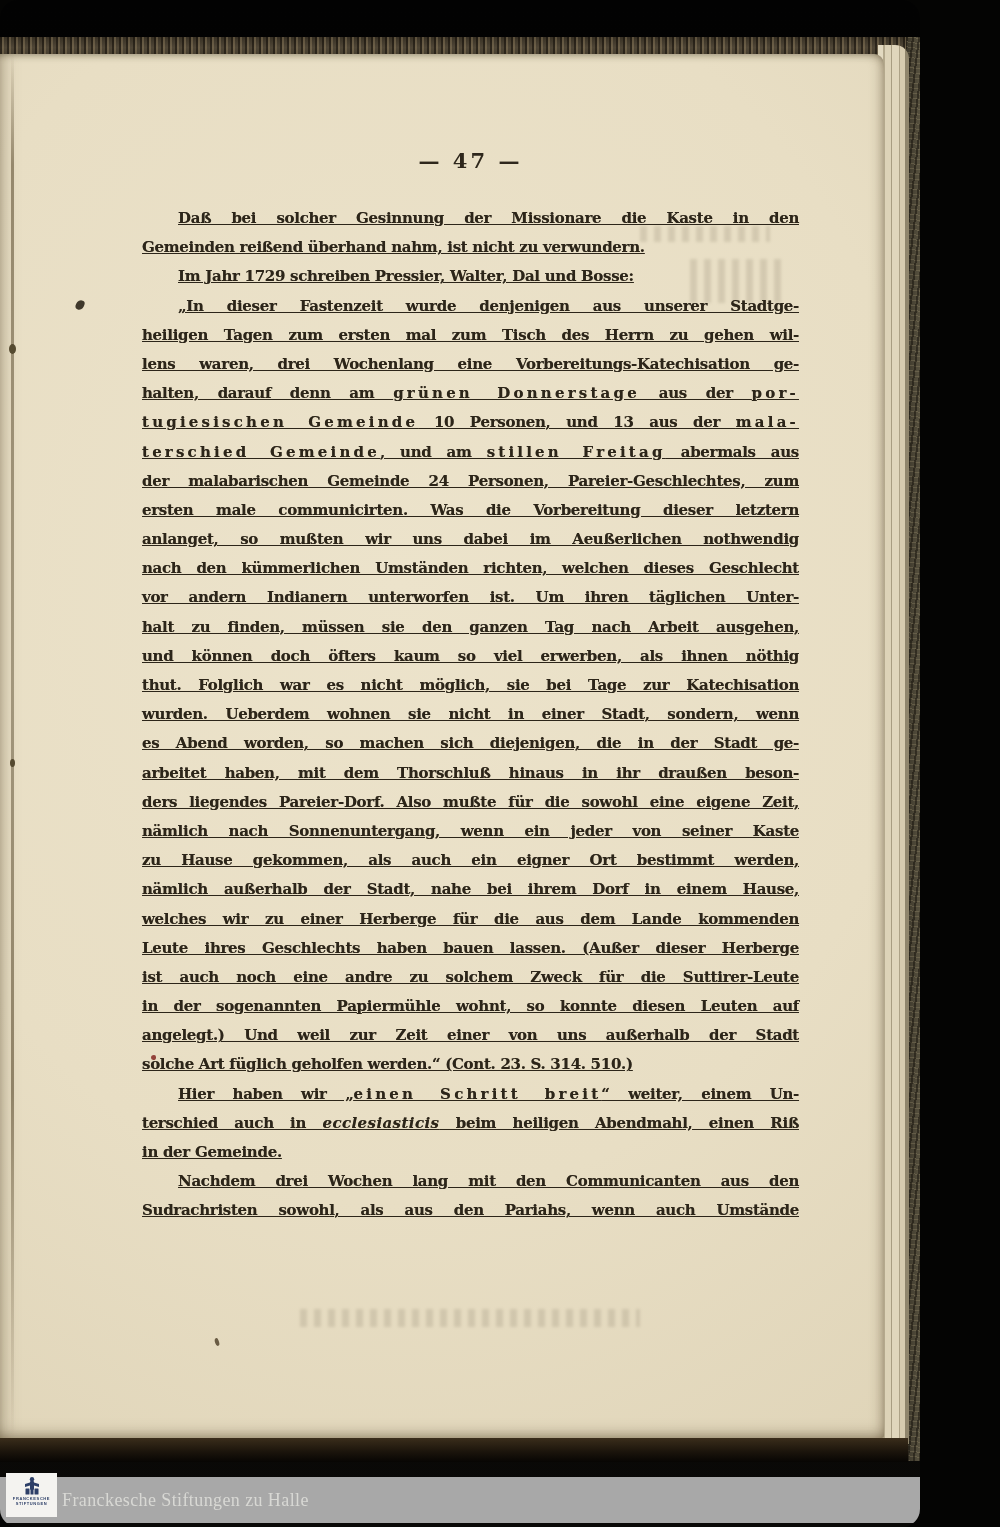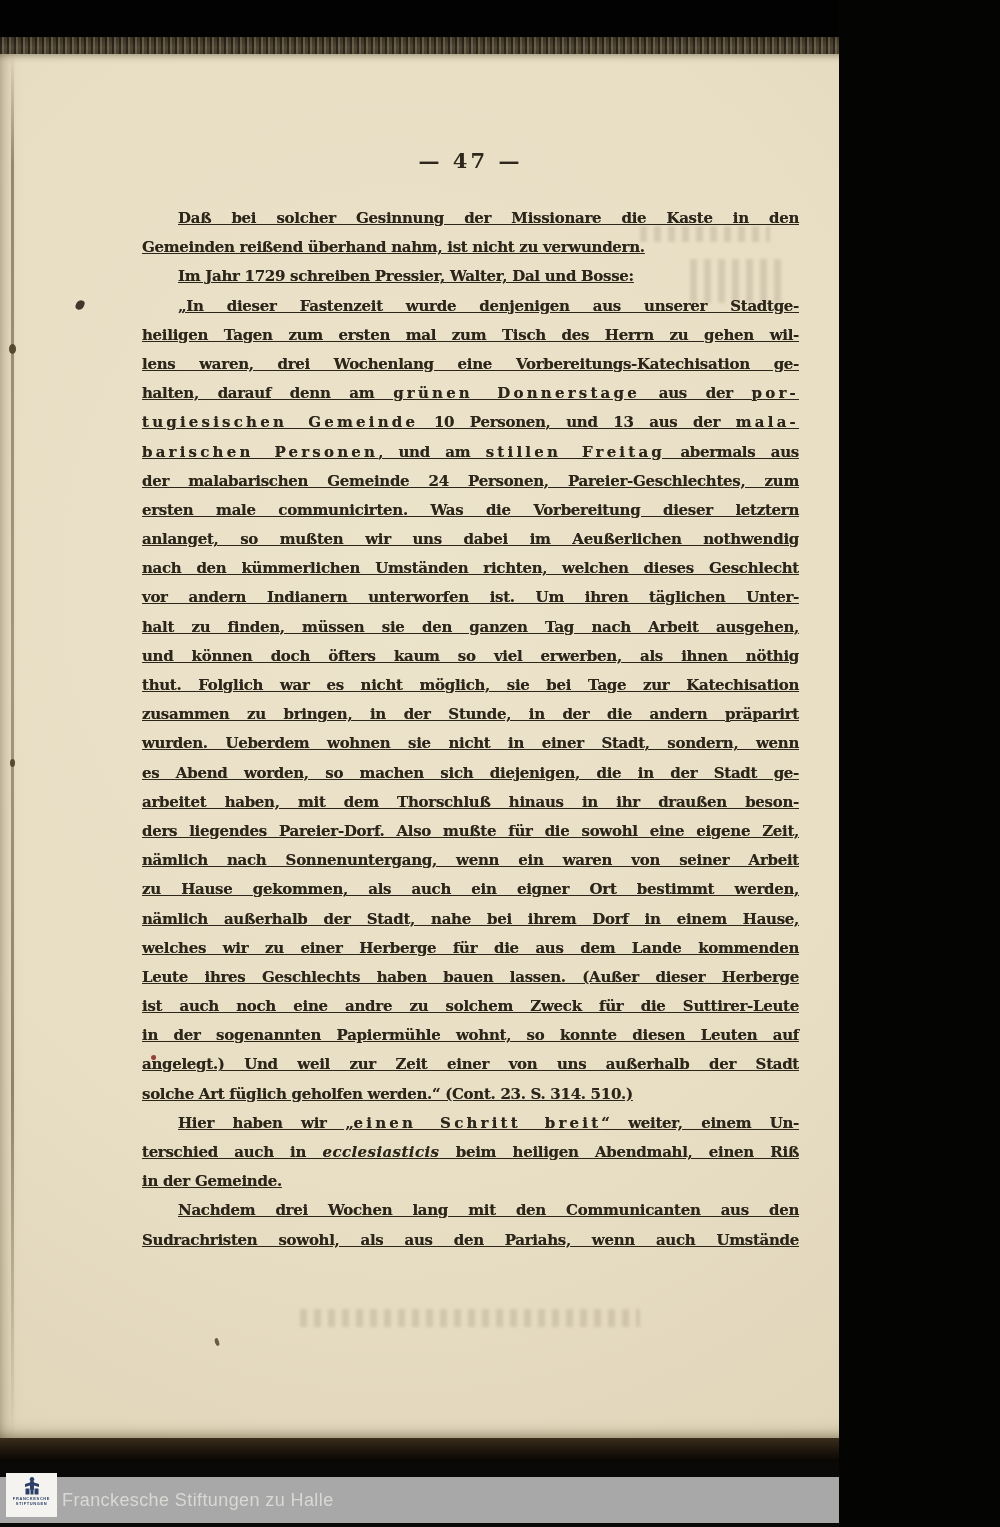--- a/index.html
+++ b/index.html
@@ -1,18 +1,18 @@
 <!DOCTYPE html>
 <html><head>
 <meta charset="utf-8">
 <style>
   html,body{margin:0;padding:0;background:#040403;}
-  #stage{position:relative;width:839px;height:1527px;overflow:hidden;
+  #stage{position:relative;width:920px;height:1527px;overflow:hidden;
          background:linear-gradient(180deg,#020202 0%,#050504 60%,#0a0907 100%);
-         font-family:"DejaVu Serif",serif;}
+         font-family:"DejaVu Serif",serif;border-radius:18px;}
 
   
   .cover-top{position:absolute;left:0;top:37px;width:952px;height:26px;
     background-color:#5b5140;border-top-right-radius:18px;
     background-image:
       repeating-linear-gradient(90deg, rgba(22,17,10,.65) 0 2px, rgba(128,112,82,.5) 2px 4px, rgba(58,50,36,.35) 4px 7px),
       linear-gradient(180deg, rgba(20,16,10,.5), rgba(20,16,10,0) 40%, rgba(20,16,10,.45));}
   .cover-right{position:absolute;left:906px;top:37px;width:47px;height:1424px;
     background-color:#57513f;border-top-right-radius:18px;border-bottom-right-radius:8px;
     background-image:
@@ -61,21 +61,21 @@
     background:repeating-linear-gradient(90deg, rgba(112,102,80,.35) 0 7px, rgba(112,102,80,0) 7px 14px);}
 
   
   .footer{position:absolute;left:0;top:1477px;width:1000px;height:46px;background:#a8a8a8;}
   .fs-logo{position:absolute;left:6px;top:-4px;width:51px;height:44px;background:#f4f3f0;
     display:flex;flex-direction:column;align-items:center;justify-content:flex-start;padding-top:3px;box-sizing:border-box;}
   .fs-logo svg{display:block;}
   .fs-logo .l1,.fs-logo .l2{font-family:"Liberation Sans",sans-serif;font-size:4px;line-height:5px;
     color:#2d3f68;letter-spacing:.6px;font-weight:bold;white-space:nowrap;}
   .fs-name{position:absolute;left:62px;top:0;height:46px;line-height:46px;
-    font-family:Liberation Sans, sans-serif;font-size:18px;color:#d8d8d4;letter-spacing:.4px;}
+    font-family:Liberation Serif, serif;font-size:18px;color:#d8d8d4;letter-spacing:.4px;}
   .dfg{position:absolute;right:12px;top:7px;font-family:"DejaVu Sans",sans-serif;
     font-weight:bold;font-size:27px;color:#f8f8f8;letter-spacing:1px;transform:skewX(-5deg);}
 </style>
 </head>
 <body>
 
 <div id="stage">
 
   <div class="cover-top"></div>
   <div class="cover-right"></div>
@@ -97,35 +97,34 @@
     <div class="pagenum">— 47 —</div>
     <div class="textblock" id="textblock">
         <div class="line indent"><span>Daß bei solcher Gesinnung der Missionare die Kaste in den</span></div>
         <div class="line njust"><span>Gemeinden reißend überhand nahm, ist nicht zu verwundern.</span></div>
         <div class="line indent njust"><span>Im Jahr 1729 schreiben Pressier, Walter, Dal und Bosse:</span></div>
         <div class="line indent"><span>„In dieser Fastenzeit wurde denjenigen aus unserer Stadtge-</span></div>
         <div class="line"><span>heiligen Tagen zum ersten mal zum Tisch des Herrn zu gehen wil-</span></div>
         <div class="line"><span>lens waren, drei Wochenlang eine Vorbereitungs-Katechisation ge-</span></div>
         <div class="line"><span>halten, darauf denn am </span><span class="sp">grünen Donnerstage</span><span> aus der </span><span class="sp">por-</span></div>
         <div class="line"><span class="sp">tugiesischen Gemeinde</span><span> 10 Personen, und 13 aus der </span><span class="sp">mala-</span></div>
-        <div class="line"><span class="sp">barischen Personen</span><span>, und am </span><span class="sp">stillen Freitag</span><span> abermals aus</span></div>
+        <div class="line"><span class="sp">terschied Gemeinde</span><span>, und am </span><span class="sp">stillen Freitag</span><span> abermals aus</span></div>
         <div class="line"><span>der malabarischen Gemeinde 24 Personen, Pareier-Geschlechtes, zum</span></div>
         <div class="line"><span>ersten male communicirten.  Was die Vorbereitung dieser letztern</span></div>
         <div class="line"><span>anlanget, so mußten wir uns dabei im Aeußerlichen nothwendig</span></div>
         <div class="line"><span>nach den kümmerlichen Umständen richten, welchen dieses Geschlecht</span></div>
         <div class="line"><span>vor andern Indianern unterworfen ist.  Um ihren täglichen Unter-</span></div>
         <div class="line"><span>halt zu finden, müssen sie den ganzen Tag nach Arbeit ausgehen,</span></div>
         <div class="line"><span>und können doch öfters kaum so viel erwerben, als ihnen nöthig</span></div>
         <div class="line"><span>thut.  Folglich war es nicht möglich, sie bei Tage zur Katechisation</span></div>
-        <div class="line"><span>zusammen zu bringen, in der Stunde, in der die andern präparirt</span></div>
         <div class="line"><span>wurden.  Ueberdem wohnen sie nicht in einer Stadt, sondern, wenn</span></div>
         <div class="line"><span>es Abend worden, so machen sich diejenigen, die in der Stadt ge-</span></div>
         <div class="line"><span>arbeitet haben, mit dem Thorschluß hinaus in ihr draußen beson-</span></div>
         <div class="line"><span>ders liegendes Pareier-Dorf. Also mußte für die sowohl eine eigene Zeit,</span></div>
-        <div class="line"><span>nämlich nach Sonnenuntergang, wenn ein waren von seiner Arbeit</span></div>
+        <div class="line"><span>nämlich nach Sonnenuntergang, wenn ein jeder von seiner Kaste</span></div>
         <div class="line"><span>zu Hause gekommen, als auch ein eigner Ort bestimmt werden,</span></div>
         <div class="line"><span>nämlich außerhalb der Stadt, nahe bei ihrem Dorf in einem Hause,</span></div>
         <div class="line"><span>welches wir zu einer Herberge für die aus dem Lande kommenden</span></div>
         <div class="line"><span>Leute ihres Geschlechts haben bauen lassen. (Außer dieser Herberge</span></div>
         <div class="line"><span>ist auch noch eine andre zu solchem Zweck für die Suttirer-Leute</span></div>
         <div class="line"><span>in der sogenannten Papiermühle wohnt, so konnte diesen Leuten auf</span></div>
         <div class="line"><span>angelegt.)  Und weil zur Zeit einer von uns außerhalb der Stadt</span></div>
         <div class="line njust"><span>solche Art füglich geholfen werden.“  (Cont. 23. S. 314. 510.)</span></div>
         <div class="line indent"><span>Hier haben wir „</span><span class="sp">einen Schritt breit</span><span>“ weiter, einem Un-</span></div>
         <div class="line"><span>terschied auch in </span><span class="rm">ecclesiasticis</span><span> beim heiligen Abendmahl, einen Riß</span></div>

